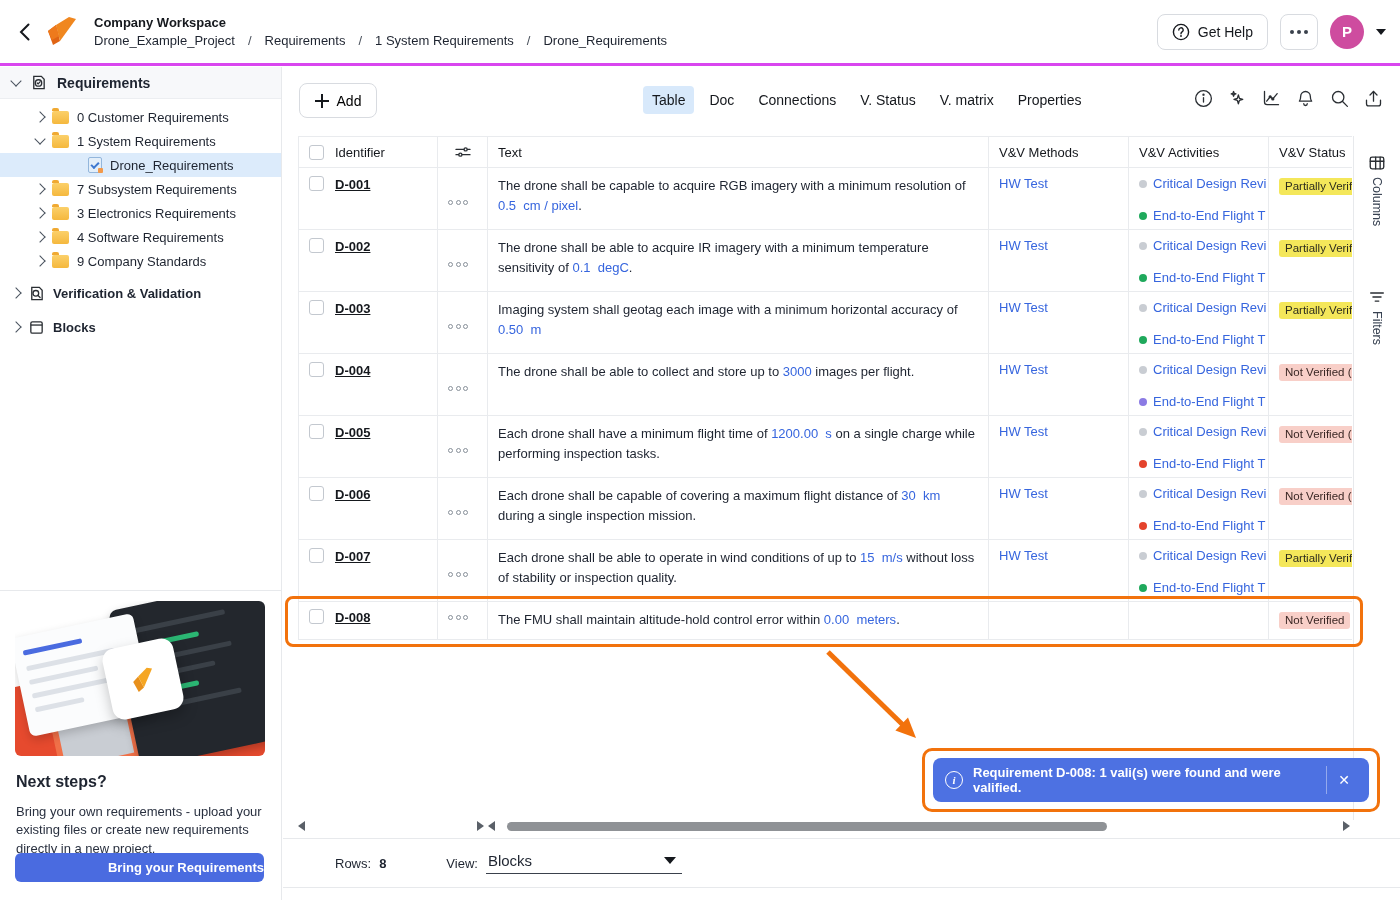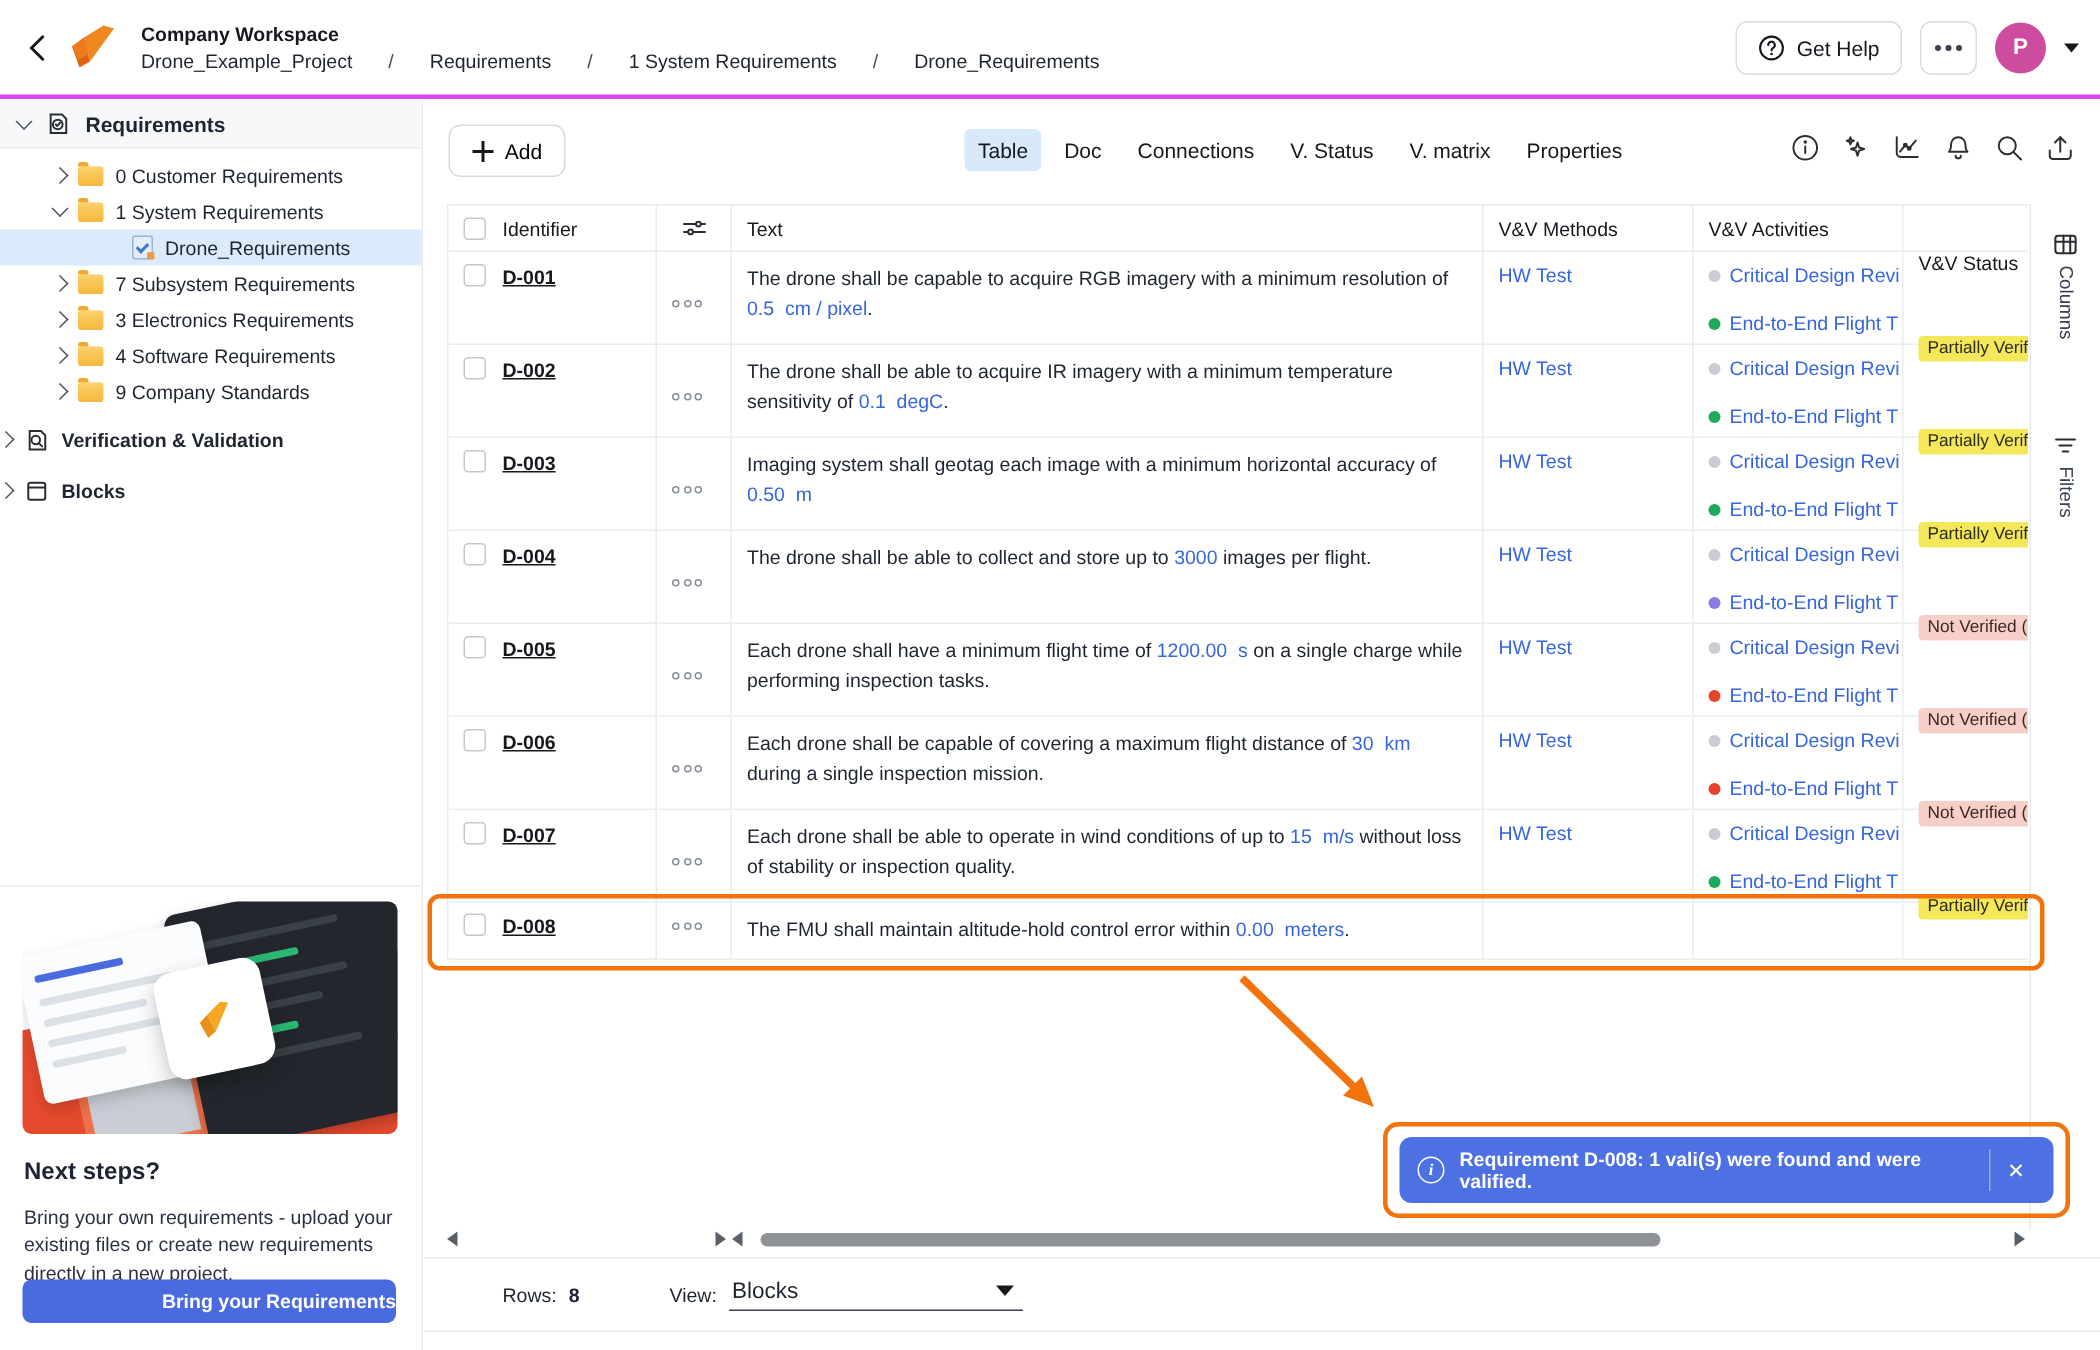--- a/index.html
+++ b/index.html
@@ -6,39 +6,39 @@
   html,body { width:1400px; height:900px; font-family:"Liberation Sans", sans-serif; background:#fff; color:#1E2430; overflow:hidden; }
   body { position:relative; }
   .link { color:var(--link); cursor:pointer; }
 
   
   .app-header { position:absolute; top:0; left:0; right:0; height:66px; border-bottom:3px solid #d946ef; display:flex; align-items:center; background:#fff; z-index:5; }
   .back-btn { width:28px; height:28px; margin-left:10px; display:flex; align-items:center; justify-content:center; cursor:pointer; }
   .logo { width:40px; height:40px; margin-left:4px; }
   .head-titles { margin-left:12px; }
   .ws-title { font-size:13px; font-weight:700; color:#15181D; }
-  .breadcrumb { font-size:13px; margin-top:3px; color:#1E2430; display:flex; gap:24px; }
+  .breadcrumb { font-size:13px; margin-top:3px; color:#1E2430; display:flex; gap:13px; }
   .breadcrumb .sep { color:#4A515C; }
   .bc-item { cursor:pointer; }
   .head-right { position:absolute; right:14px; display:flex; align-items:center; gap:12px; }
   .gethelp-btn { display:flex; align-items:center; gap:8px; border:1px solid #D8DBE0; border-radius:8px; height:36px; padding:0 14px; font-size:14px; color:#15181D; background:#fff; cursor:pointer; }
   .more-btn { width:38px; height:36px; border:1px solid #D8DBE0; border-radius:8px; background:#fff; display:flex; align-items:center; justify-content:center; gap:3px; cursor:pointer; }
   .more-btn i { width:4px; height:4px; border-radius:50%; background:#3A414C; display:block; }
   .avatar { width:34px; height:34px; border-radius:50%; background:var(--avatar); color:#fff; font-size:15px; font-weight:700; display:flex; align-items:center; justify-content:center; cursor:pointer; }
   .caret-down { width:0; height:0; border-left:5px solid transparent; border-right:5px solid transparent; border-top:6px solid #15181D; cursor:pointer; }
 
   
   .sidebar { position:absolute; top:67px; left:0; width:282px; bottom:0; border-right:1px solid #E7E9EC; background:#fff; }
   .tree-header { height:32px; background:#F7F8FA; border-bottom:1px solid #ECEEF1; display:flex; align-items:center; gap:10px; padding-left:12px; cursor:pointer; }
   .tree-header .tlabel { font-size:14px; font-weight:700; }
   .titem { height:24px; display:flex; align-items:center; gap:8px; font-size:13px; cursor:pointer; }
   .titem .tlabel { white-space:nowrap; }
   .lvl1 { padding-left:36px; }
   .lvl2 { padding-left:88px; }
-  .lvl0 { margin-top:6px; height:28px; }
+  .lvl0 { padding-left:12px; margin-top:6px; height:28px; }
   .titem.selected { background:var(--sel-bg); }
   .chev { width:8px; height:8px; border-right:1.7px solid #49525E; border-bottom:1.7px solid #49525E; display:inline-block; flex:0 0 auto; }
   .chev.down { transform:rotate(45deg); margin-top:-4px; }
   .chev.right { transform:rotate(-45deg); }
   .folder-icon { width:17px; height:13px; border-radius:2px; background:linear-gradient(#FBD06A,#F5B83D); position:relative; flex:0 0 auto; }
   .folder-icon::before { content:""; position:absolute; top:-3px; left:0; width:7px; height:3px; border-radius:2px 2px 0 0; background:#F0A932; }
   .doc-icon { width:14px; height:16px; background:#E3EEF9; border:1px solid #93B6DC; border-radius:2px; position:relative; flex:0 0 auto; }
   .doc-icon::before { content:""; position:absolute; left:2px; top:4px; width:6px; height:3px; border-left:2px solid #3E78D0; border-bottom:2px solid #3E78D0; transform:rotate(-45deg); }
   .doc-icon::after { content:""; position:absolute; right:-2px; bottom:-1px; width:5px; height:5px; background:#F2994B; border-radius:1px; }
   .sideicon { flex:0 0 auto; display:flex; }
@@ -72,21 +72,21 @@
   .toolbar-icons { position:absolute; right:16px; top:21px; display:flex; gap:13px; align-items:center; }
   .tico { width:21px; height:21px; cursor:pointer; display:flex; }
   .tico svg { width:21px; height:21px; stroke:#2A2E33; fill:none; stroke-width:1.5; stroke-linecap:round; stroke-linejoin:round; }
 
   
   .tablewrap { position:absolute; left:15px; top:69px; width:1054px; overflow:hidden; border-left:1px solid #E9EBEE; }
   .thead, .trow { display:flex; width:1100px; border-bottom:1px solid #E9EBEE; }
   .thead { height:32px; border-top:1px solid #E9EBEE; align-items:center; }
   .cell { border-right:1px solid #E9EBEE; padding:8px 10px; }
   .hcell { font-size:13px; font-weight:400; color:#15181D; padding:0 10px; display:flex; align-items:center; height:100%; border-right:1px solid #E9EBEE; }
-  .w-id{width:139px; flex:0 0 139px;} .w-menu{width:50px; flex:0 0 50px;} .w-text{width:501px; flex:0 0 501px;} .w-meth{width:140px; flex:0 0 140px;} .w-act{width:140px; flex:0 0 140px;} .w-stat{width:130px; flex:0 0 130px; border-right:none;margin-top:46px;}
+  .w-id{width:139px; flex:0 0 139px;} .w-menu{width:50px; flex:0 0 50px;} .w-text{width:501px; flex:0 0 501px;} .w-meth{width:140px; flex:0 0 140px;} .w-act{width:140px; flex:0 0 140px;} .w-stat{width:130px; flex:0 0 130px; border-right:none;}
   .cbx { width:15px; height:15px; border:1.5px solid #C3C8CF; border-radius:3px; background:#fff; display:inline-block; flex:0 0 auto; cursor:pointer; }
   .trow { height:62px; }
   .trow.compact { height:38px; }
   .c-id { display:flex; gap:11px; align-items:flex-start; }
   .trow.compact .c-id { align-items:center; padding-top:0; }
   .rid { font-size:13px; font-weight:700; text-decoration:underline; color:#15181D; cursor:pointer; margin-top:1px; }
   .kebab { display:flex; gap:2.5px; margin-top:24px; cursor:pointer; }
   .trow.compact .kebab { margin-top:5px; }
   .kebab i { width:5px; height:5px; border:1.3px solid #878F99; border-radius:50%; display:block; }
   .c-text { font-size:13px; line-height:1.55; color:#1E2430; white-space:pre-wrap; }

